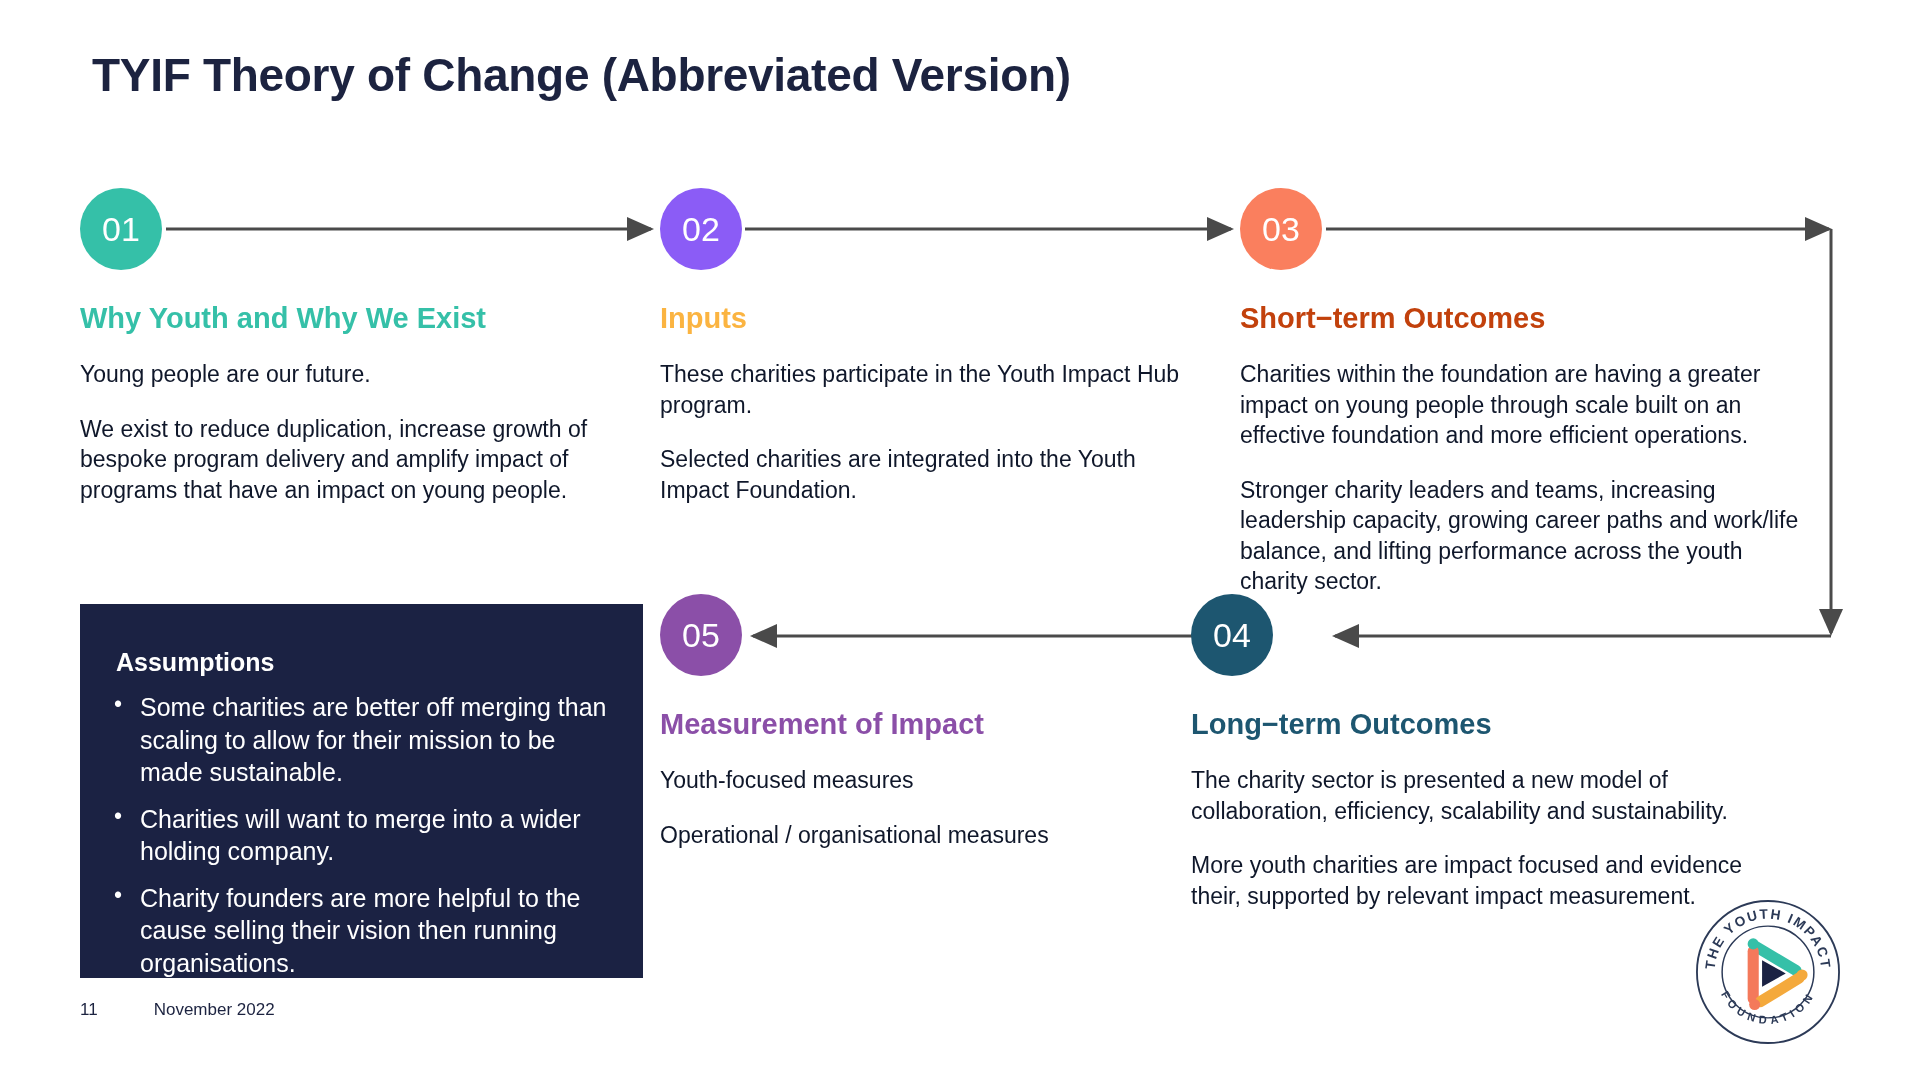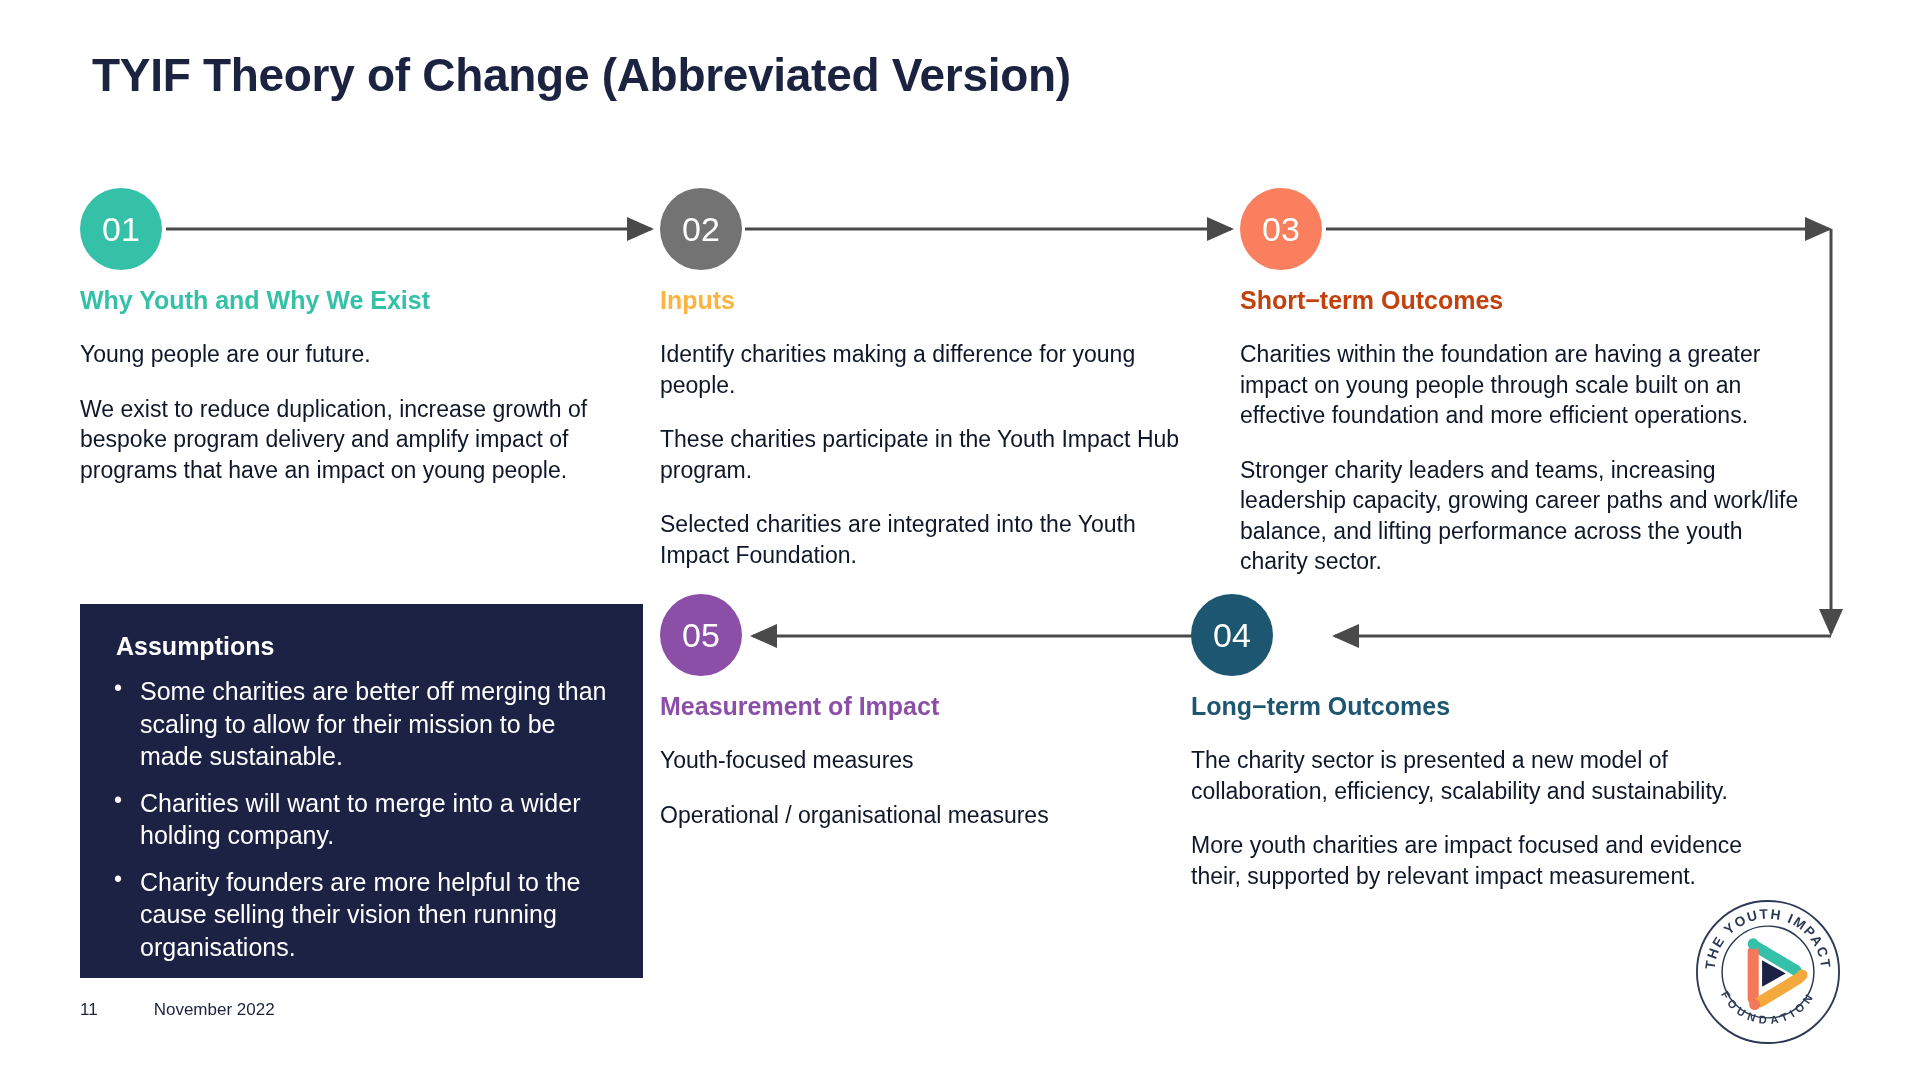--- a/index.html
+++ b/index.html
@@ -53,23 +53,23 @@
     display: flex;
     align-items: center;
     justify-content: center;
     color: #ffffff;
     font-size: 34px;
     font-weight: normal;
     line-height: 1;
   }
 
   .step-heading {
-    font-size: 25px;
+    font-size: 29px;
     font-weight: bold;
-    margin-top: 16px;
+    margin-top: 32px;
     white-space: nowrap;
   }
 
   .step-body {
     margin-top: 10px;
   }
 
   .step-body p {
     font-size: 23px;
     line-height: 1.33;
@@ -98,21 +98,21 @@
   #step-05 .step-body { margin-left: 0; }
 
   
   #assumptions {
     position: absolute;
     left: 80px;
     top: 604px;
     width: 563px;
     height: 374px;
     background: #1B2243;
-    padding: 28px 34px 24px 22px;
+    padding: 44px 34px 24px 22px;
   }
 
   #assumptions .panel-title {
     font-size: 25px;
     font-weight: bold;
     color: #ffffff;
     margin-bottom: 14px;
     margin-left: 14px;
   }
 
@@ -188,26 +188,25 @@
       <span>01</span>
     </div>
     <div class="step-heading" style="color:#35C0A8">Why Youth and Why We Exist</div>
     <div class="step-body">
       <p>Young people are our future.</p>
       <p>We exist to reduce duplication, increase growth of bespoke program delivery and amplify impact of programs that have an impact on young people.</p>
     </div>
   </div>
 
   <div class="step" id="step-02">
-    <div class="step-badge" style="background:#737373">
+    <div class="step-badge" style="background:#8b5cf6">
       <span>02</span>
     </div>
     <div class="step-heading" style="color:#FBB441">Inputs</div>
     <div class="step-body">
-      <p>Identify charities making a difference for young people.</p>
       <p>These charities participate in the Youth Impact Hub program.</p>
       <p>Selected charities are integrated into the Youth Impact Foundation.</p>
     </div>
   </div>
 
   <div class="step" id="step-03">
     <div class="step-badge" style="background:#FA7F5E">
       <span>03</span>
     </div>
     <div class="step-heading" style="color:#c2410c">Short−term Outcomes</div>

